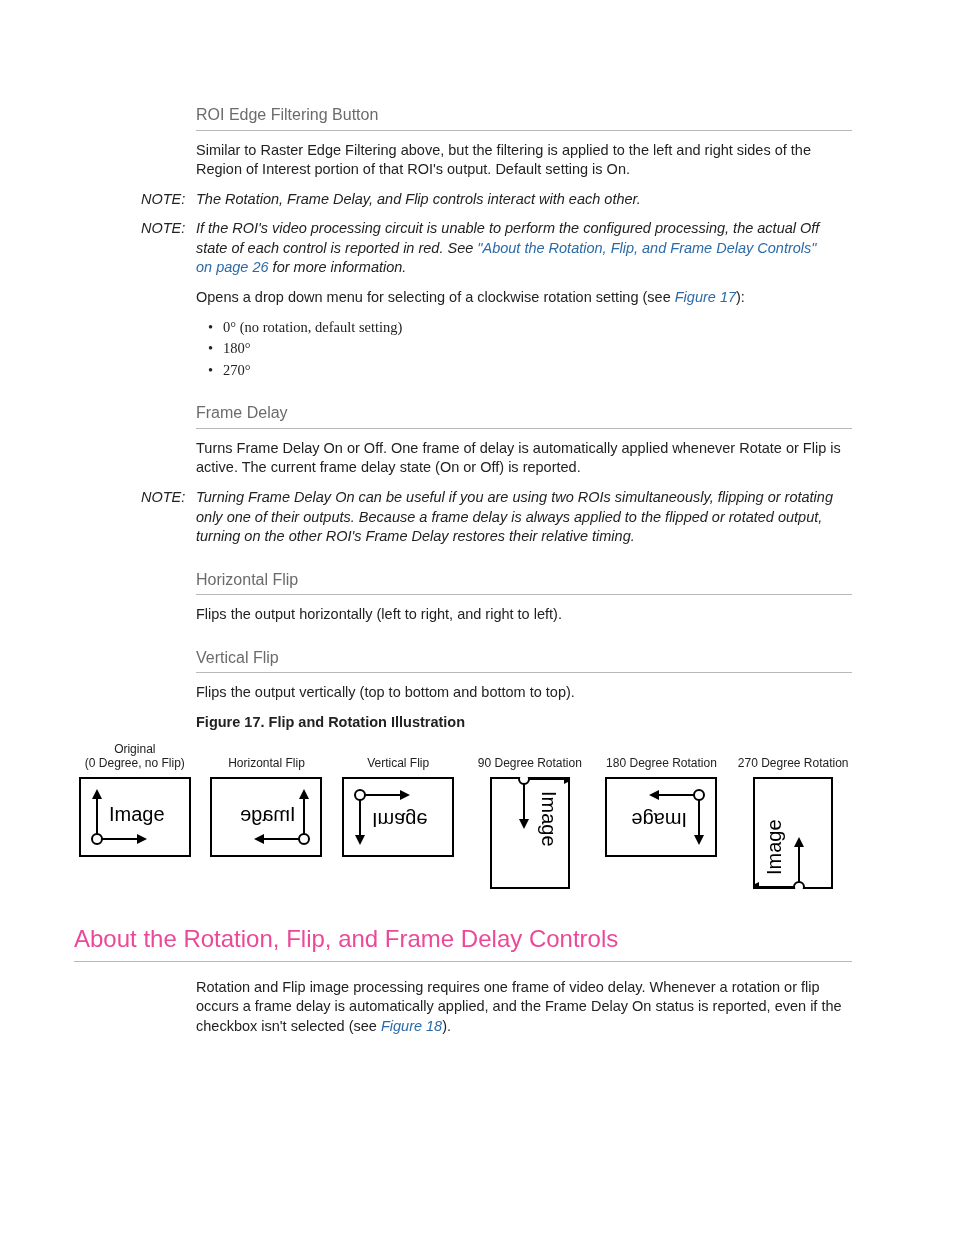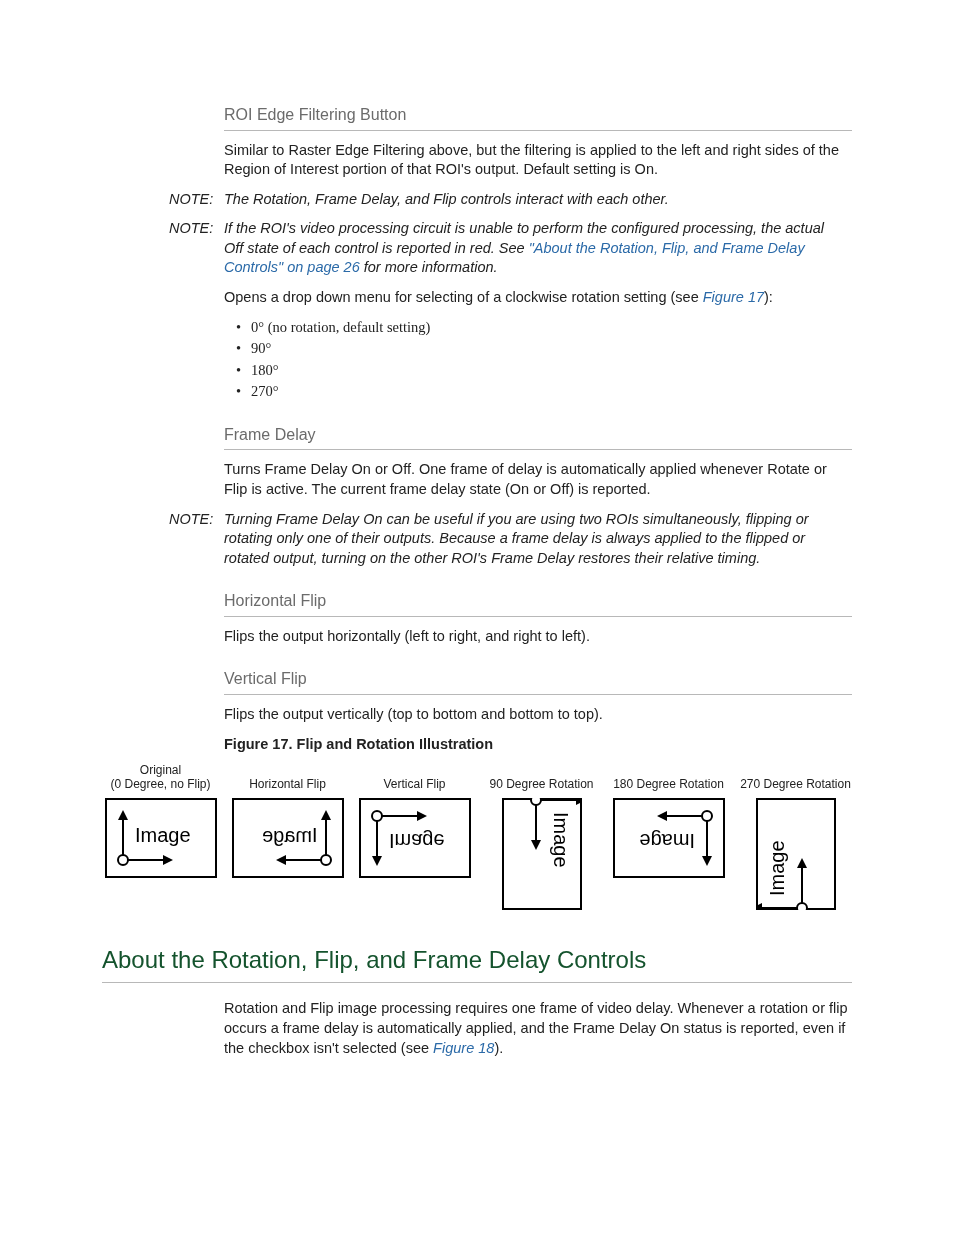--- a/index.html
+++ b/index.html
@@ -11,34 +11,34 @@
     color: #222;
     font-size: 14.5px;
     line-height: 1.35;
     position: relative;
     background: #fff;
   }
   .page {
     position: absolute;
     left: 0; top: 0; width: 954px; height: 1235px;
     box-sizing: border-box;
-    padding: 82px 102px 0 102px;
+    padding: 82px 102px 0 74px;
   }
   .content { margin-left: 122px; }
   .h3 {
     font-weight: 300;
     color: #6b6b6b;
     font-size: 16px;
     border-bottom: 1px solid #b8b8b8;
     padding-bottom: 4px;
     margin: 22px 0 10px 0;
   }
   .h2 {
     font-weight: 300;
-    color: #14532d;
+    color: #ec4899;
     font-size: 24px;
     border-bottom: 1px solid #b8b8b8;
     padding-bottom: 6px;
     margin: 34px 0 16px 0;
   }
   .para { margin: 0 0 10px 0; }
   .note-row {
     display: flex;
     gap: 14px;
     font-style: italic;
@@ -106,21 +106,20 @@
       <div class="note-body">
         <span>If the ROI's video processing circuit is unable to perform the configured processing, the actual Off state of each control is reported in red. See </span><a class="link">"About the Rotation, Flip, and Frame Delay Controls" on page 26</a><span> for more information.</span>
       </div>
     </div>
 
     <p class="para">
       <span>Opens a drop down menu for selecting of a clockwise rotation setting (see </span><a class="link">Figure 17</a><span>):</span>
     </p>
     <ul class="bullets">
       <li>0° (no rotation, default setting)</li>
-      <li>90°</li>
       <li>180°</li>
       <li>270°</li>
     </ul>
 
     <div class="h3">Frame Delay</div>
     <p class="para">Turns Frame Delay On or Off. One frame of delay is automatically applied whenever Rotate or Flip is active. The current frame delay state (On or Off) is reported.</p>
 
     <div class="note-row">
       <div class="note-label">NOTE:</div>
       <div class="note-body">Turning Frame Delay On can be useful if you are using two ROIs simultaneously, flipping or rotating only one of their outputs. Because a frame delay is always applied to the flipped or rotated output, turning on the other ROI's Frame Delay restores their relative timing.</div>

